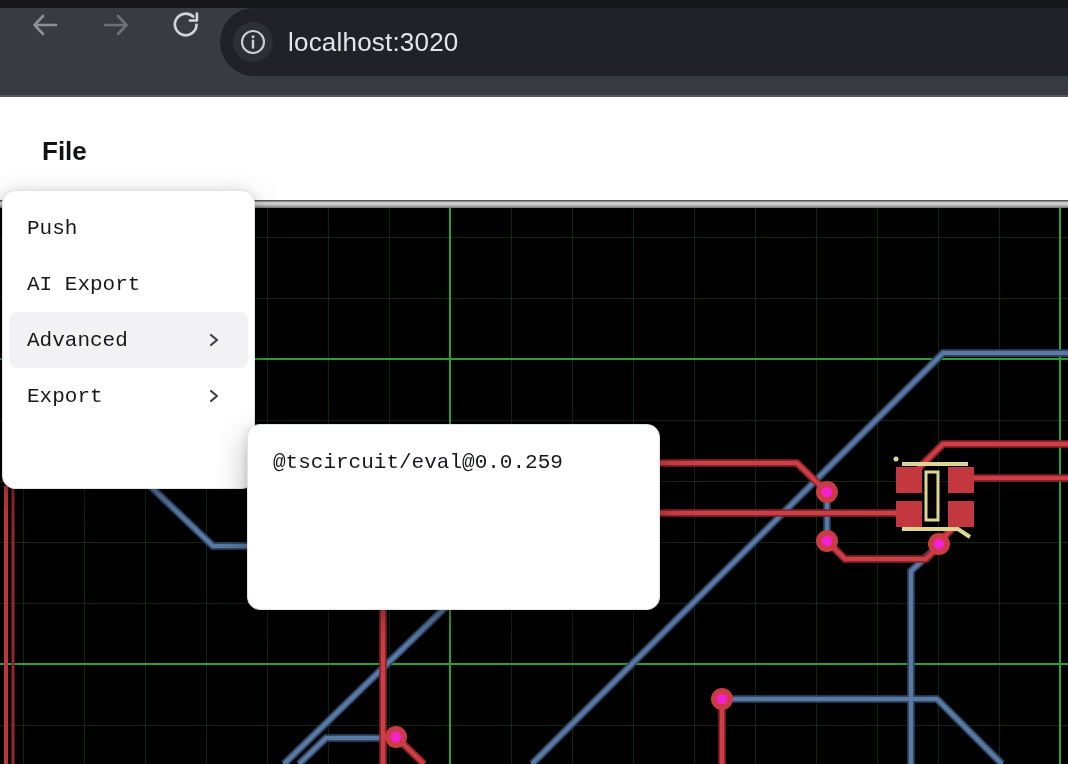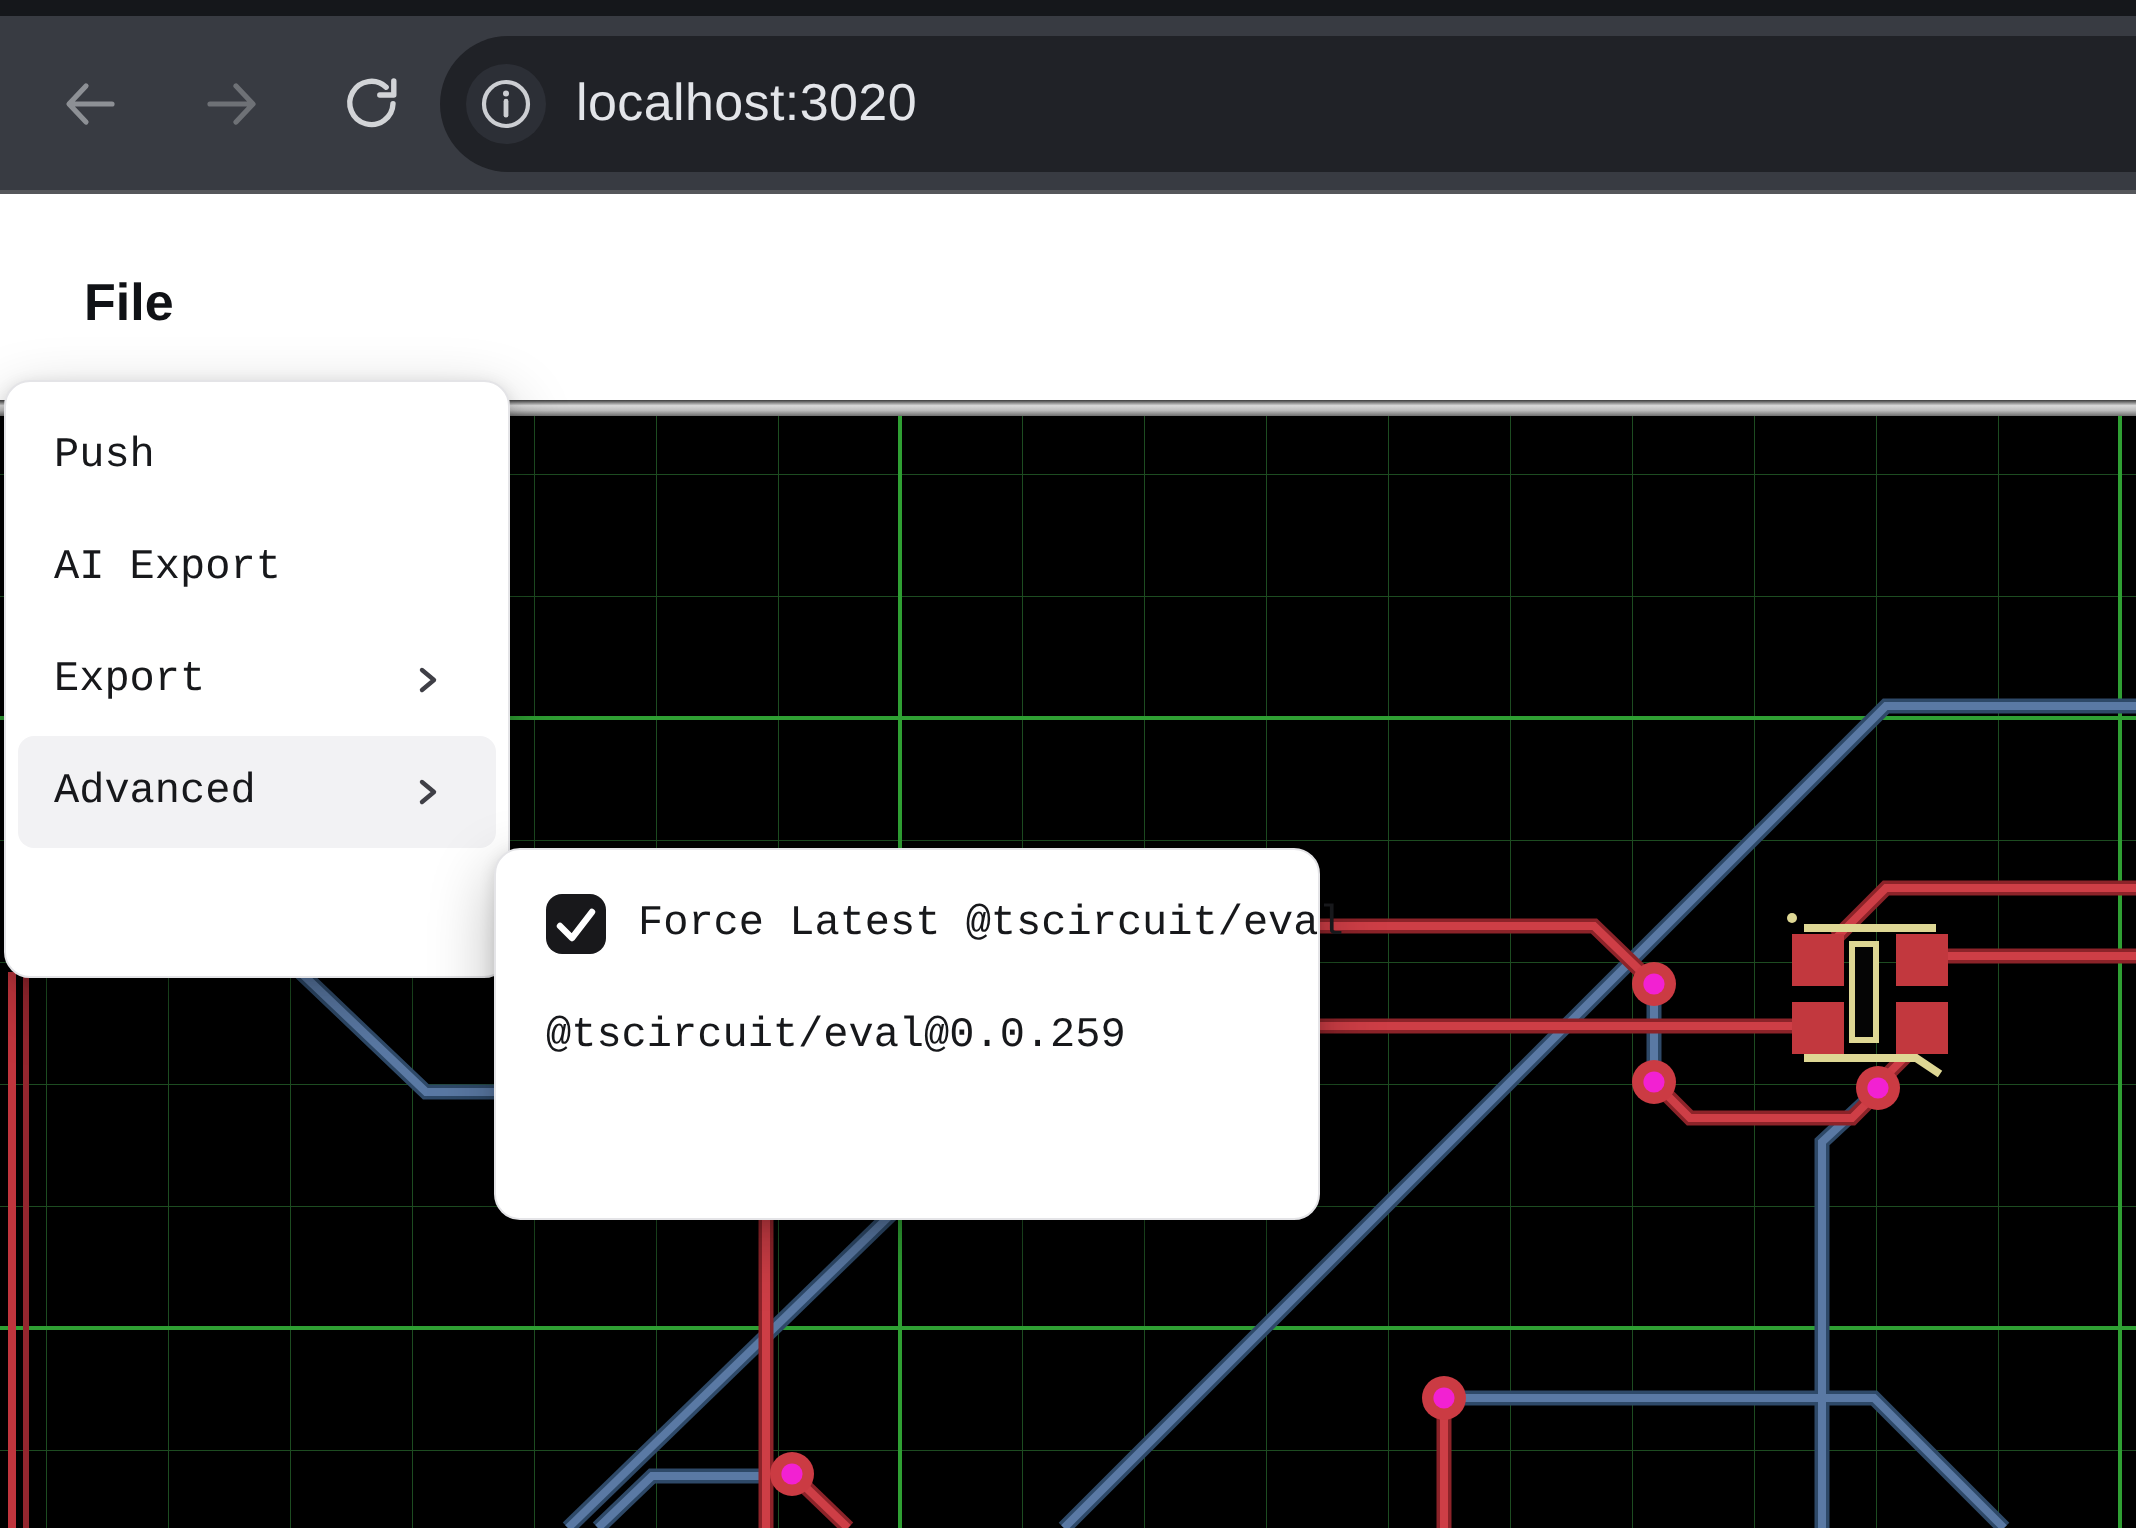--- a/index.html
+++ b/index.html
@@ -5,21 +5,21 @@
   html,body{margin:0;padding:0;}
   body{
     width:1068px;height:764px;position:relative;overflow:hidden;
     background:#ffffff;font-family:"Liberation Sans",sans-serif;
     -webkit-font-smoothing:antialiased;
   }
   
   .chrome{position:absolute;left:0;top:0;width:1068px;height:95px;
     background:#383b42;border-bottom:2px solid #55575b;}
   .chrome-topstrip{position:absolute;left:0;top:0;width:100%;height:8px;background:#15171b;}
-  .chrome-row{position:absolute;left:0;top:8px;width:100%;height:87px;display:flex;align-items:center;}
+  .chrome-row{position:absolute;left:0;top:8px;width:100%;height:87px;display:flex;align-items:flex-start;}
   .nav-btn{width:34px;height:34px;flex:0 0 auto;display:flex;align-items:center;justify-content:center;cursor:pointer;}
   .nav-back{margin-left:28px;}
   .nav-fwd{margin-left:37px;}
   .nav-reload{margin-left:36px;}
   .addr-pill{flex:1 1 auto;margin-left:17px;height:68px;background:#202227;
     border-radius:34px 0 0 34px;display:flex;align-items:center;}
   .site-info-btn{width:40px;height:40px;border-radius:50%;background:#2c2f36;margin-left:13px;
     display:flex;align-items:center;justify-content:center;cursor:pointer;flex:0 0 auto;}
   .url-text{margin-left:15px;font-size:26px;color:#e3e5e9;letter-spacing:.2px;white-space:nowrap;}
   
@@ -193,39 +193,31 @@
   </svg>
 </div>
 
 <div class="panel file-menu">
   <div class="menu-item">
     <span class="lbl">Push</span>
   </div>
   <div class="menu-item">
     <span class="lbl">AI Export</span>
   </div>
+  <div class="menu-item highlighted">
+    <span class="lbl">Advanced</span>
+    <svg class="chev" width="16" height="16" viewBox="0 0 16 16">
+      <polyline points="5,3 11,8 5,13" fill="none" stroke="#3f3f46" stroke-width="2.2" stroke-linecap="round" stroke-linejoin="round"></polyline>
+    </svg>
+  </div>
   <div class="menu-item">
     <span class="lbl">Export</span>
     <svg class="chev" width="16" height="16" viewBox="0 0 16 16">
       <polyline points="5,3 11,8 5,13" fill="none" stroke="#3f3f46" stroke-width="2.2" stroke-linecap="round" stroke-linejoin="round"></polyline>
     </svg>
   </div>
-  <div class="menu-item highlighted">
-    <span class="lbl">Advanced</span>
-    <svg class="chev" width="16" height="16" viewBox="0 0 16 16">
-      <polyline points="5,3 11,8 5,13" fill="none" stroke="#3f3f46" stroke-width="2.2" stroke-linecap="round" stroke-linejoin="round"></polyline>
-    </svg>
-  </div>
 </div>
 
 <div class="panel submenu">
   <div class="submenu-item">
-    <span class="checkbox">
-      <svg width="30" height="30" viewBox="0 0 30 30">
-        <polyline points="7,16 13,22 23,9" fill="none" stroke="#ffffff" stroke-width="3.2" stroke-linecap="round" stroke-linejoin="round"></polyline>
-      </svg>
-    </span>
-    <span class="lbl">Force Latest @tscircuit/eval</span>
-  </div>
-  <div class="submenu-item">
     <span class="lbl">@tscircuit/eval@0.0.259</span>
   </div>
 </div>
 
 </body></html>

